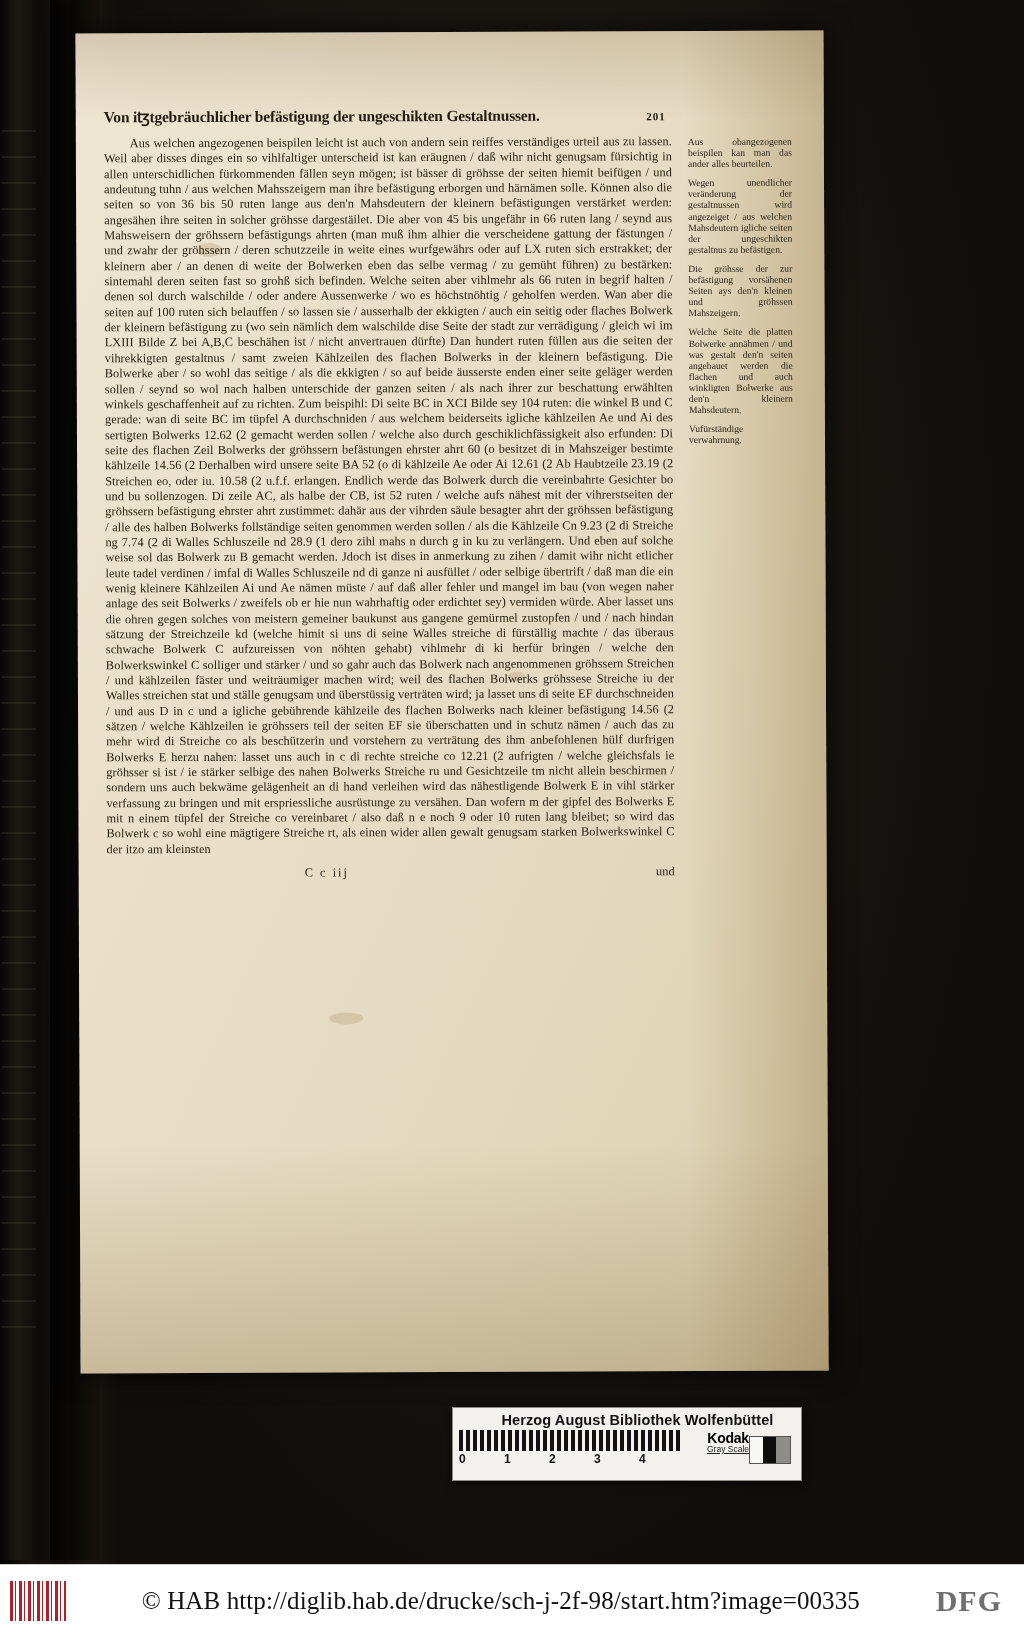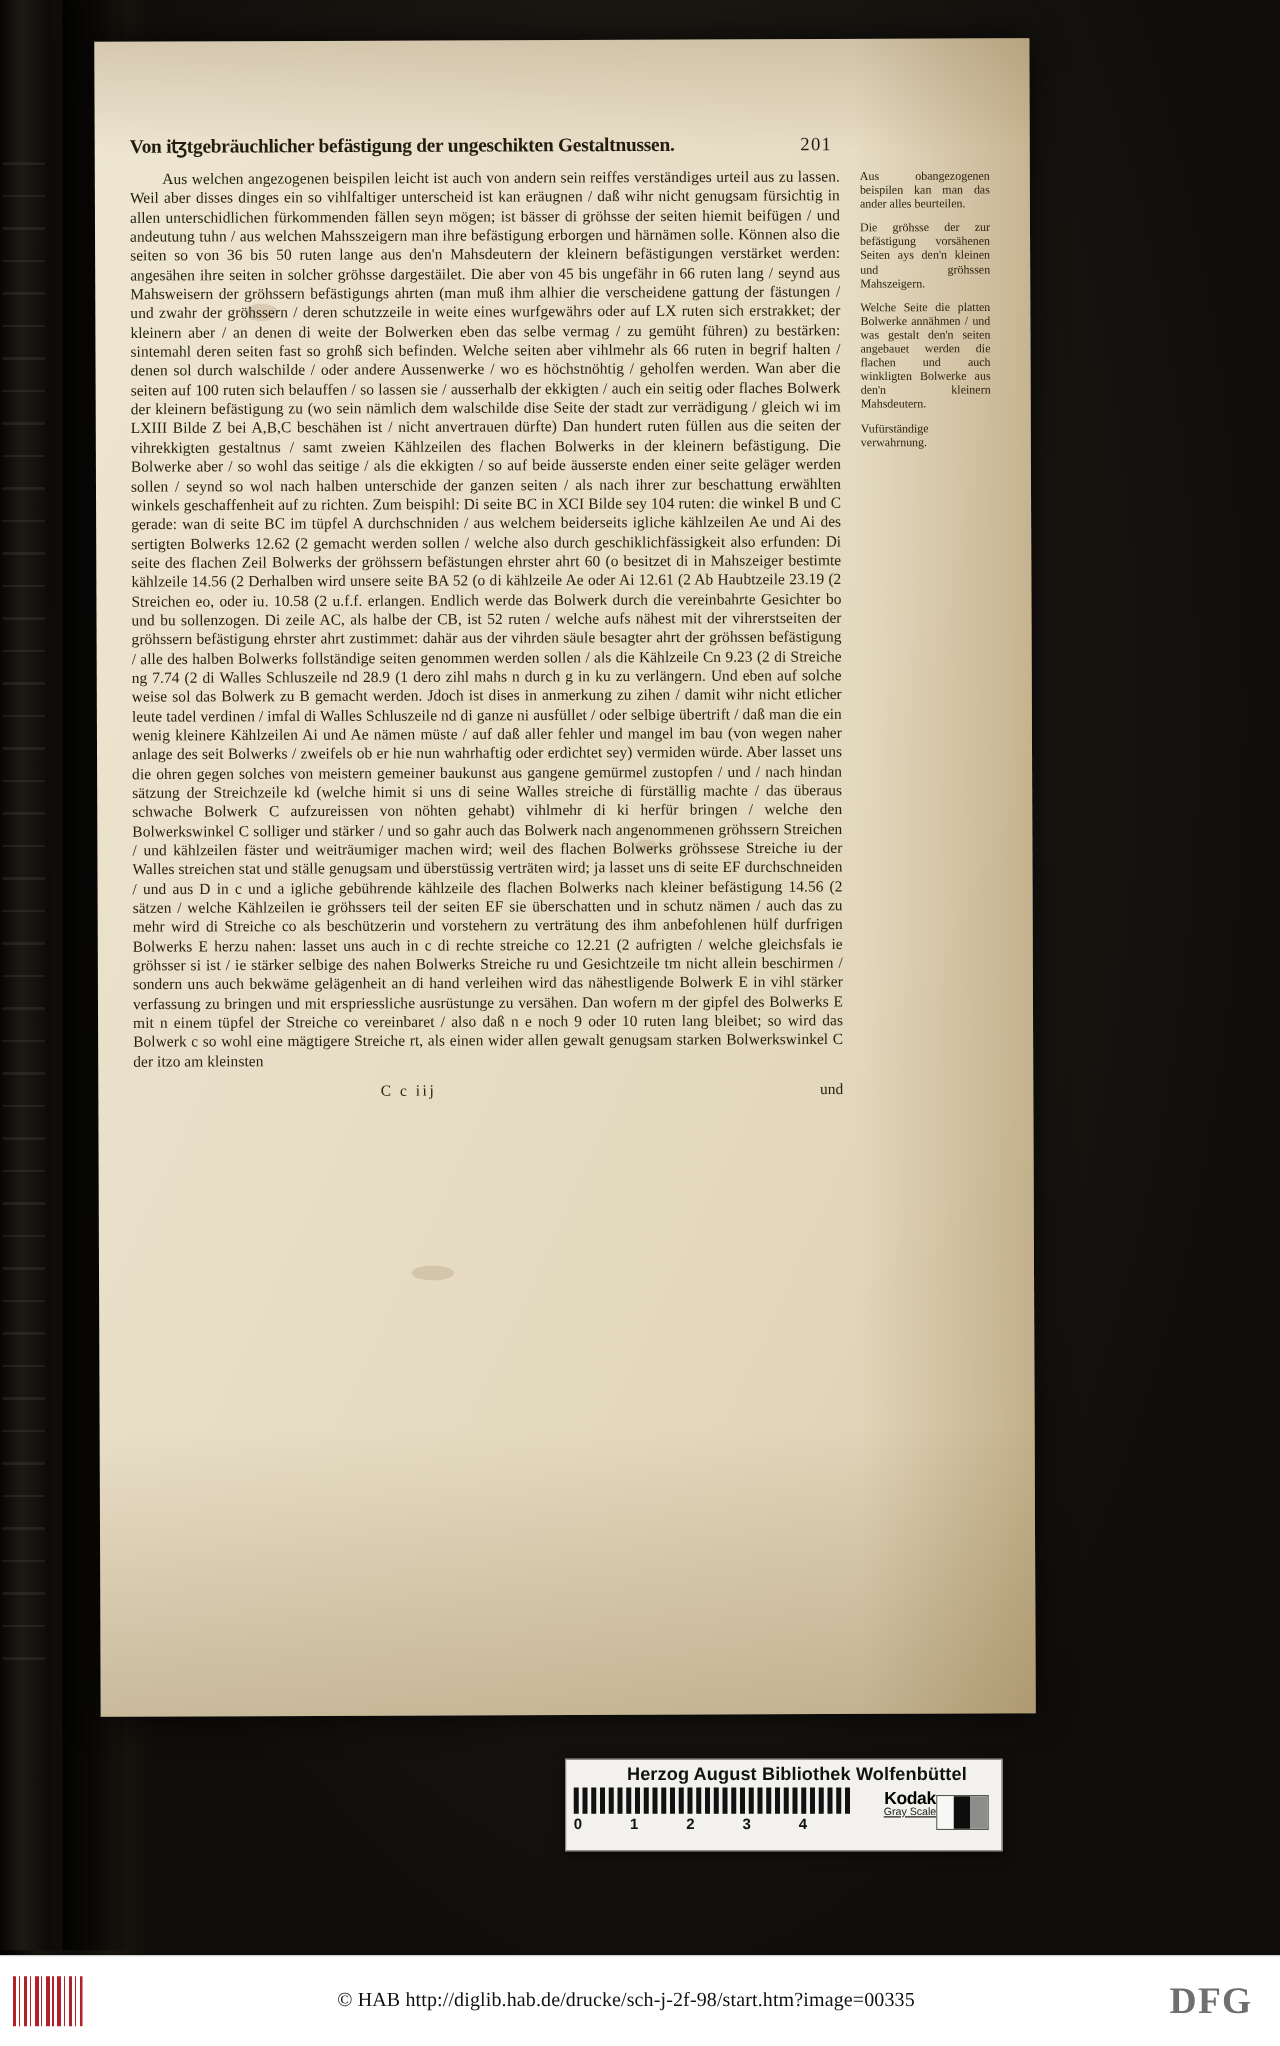--- a/index.html
+++ b/index.html
@@ -105,22 +105,22 @@
     margin-bottom: 9px;
   }
   .runhead .rh-title {
     font-family: "Liberation Serif", serif;
     font-size: 15.5px;
     font-weight: bold;
     color: #241c10;
     letter-spacing: -0.2px;
   }
   .runhead .rh-folio {
-    font-size: 15px;
-    font-weight: normal;
+    font-size: 11px;
+    font-weight: bold;
     color: #241c10;
     letter-spacing: 1px;
   }
 
   .cols {
     display: flex;
     align-items: flex-start;
     gap: 16px;
   }
   .maincol {
@@ -271,21 +271,21 @@
       90deg,
       #b3202a 0px, #b3202a 3px,
       #ffffff 3px, #ffffff 5px,
       #b3202a 5px, #b3202a 6px,
       #ffffff 6px, #ffffff 9px
     );
   }
   .banner .credit {
     flex: 1;
     text-align: center;
-    font-size: 16px;
+    font-size: 25px;
     color: #111;
     letter-spacing: 0.1px;
   }
   .banner .dfg {
     font-family: Liberation Serif, serif;
     font-size: 30px;
     font-weight: bold;
     color: #6f6f6f;
     letter-spacing: 1px;
     margin-right: 22px;
@@ -324,20 +324,21 @@
       <div class="maincol">
         <p>Aus welchen angezogenen beispilen leicht ist auch von andern sein reiffes verständiges urteil aus zu lassen. Weil aber disses dinges ein so vihlfaltiger unterscheid ist kan eräugnen / daß wihr nicht genugsam fürsichtig in allen unterschidlichen fürkommenden fällen seyn mögen; ist bässer di gröhsse der seiten hiemit beifügen / und andeutung tuhn / aus welchen Mahsszeigern man ihre befästigung erborgen und härnämen solle. Können also die seiten so von 36 bis 50 ruten lange aus den'n Mahsdeutern der kleinern befästigungen verstärket werden: angesähen ihre seiten in solcher gröhsse dargestäilet. Die aber von 45 bis ungefähr in 66 ruten lang / seynd aus Mahsweisern der gröhssern befästigungs ahrten (man muß ihm alhier die verscheidene gattung der fästungen / und zwahr der gröhssern / deren schutzzeile in weite eines wurfgewährs oder auf LX ruten sich erstrakket; der kleinern aber / an denen di weite der Bolwerken eben das selbe vermag / zu gemüht führen) zu bestärken: sintemahl deren seiten fast so grohß sich befinden. Welche seiten aber vihlmehr als 66 ruten in begrif halten / denen sol durch walschilde / oder andere Aussenwerke / wo es höchstnöhtig / geholfen werden. Wan aber die seiten auf 100 ruten sich belauffen / so lassen sie / ausserhalb der ekkigten / auch ein seitig oder flaches Bolwerk der kleinern befästigung zu (wo sein nämlich dem walschilde dise Seite der stadt zur verrädigung / gleich wi im LXIII Bilde Z bei A,B,C beschähen ist / nicht anvertrauen dürfte) Dan hundert ruten füllen aus die seiten der vihrekkigten gestaltnus / samt zweien Kählzeilen des flachen Bolwerks in der kleinern befästigung. Die Bolwerke aber / so wohl das seitige / als die ekkigten / so auf beide äusserste enden einer seite geläger werden sollen / seynd so wol nach halben unterschide der ganzen seiten / als nach ihrer zur beschattung erwählten winkels geschaffenheit auf zu richten. Zum beispihl: Di seite BC in XCI Bilde sey 104 ruten: die winkel B und C gerade: wan di seite BC im tüpfel A durchschniden / aus welchem beiderseits igliche kählzeilen Ae und Ai des sertigten Bolwerks 12.62 (2 gemacht werden sollen / welche also durch geschiklichfässigkeit also erfunden: Di seite des flachen Zeil Bolwerks der gröhssern befästungen ehrster ahrt 60 (o besitzet di in Mahszeiger bestimte kählzeile 14.56 (2 Derhalben wird unsere seite BA 52 (o di kählzeile Ae oder Ai 12.61 (2 Ab Haubtzeile 23.19 (2 Streichen eo, oder iu. 10.58 (2 u.f.f. erlangen. Endlich werde das Bolwerk durch die vereinbahrte Gesichter bo und bu sollenzogen. Di zeile AC, als halbe der CB, ist 52 ruten / welche aufs nähest mit der vihrerstseiten der gröhssern befästigung ehrster ahrt zustimmet: dahär aus der vihrden säule besagter ahrt der gröhssen befästigung / alle des halben Bolwerks follständige seiten genommen werden sollen / als die Kählzeile Cn 9.23 (2 di Streiche ng 7.74 (2 di Walles Schluszeile nd 28.9 (1 dero zihl mahs n durch g in ku zu verlängern. Und eben auf solche weise sol das Bolwerk zu B gemacht werden. Jdoch ist dises in anmerkung zu zihen / damit wihr nicht etlicher leute tadel verdinen / imfal di Walles Schluszeile nd di ganze ni ausfüllet / oder selbige übertrift / daß man die ein wenig kleinere Kählzeilen Ai und Ae nämen müste / auf daß aller fehler und mangel im bau (von wegen naher anlage des seit Bolwerks / zweifels ob er hie nun wahrhaftig oder erdichtet sey) vermiden würde. Aber lasset uns die ohren gegen solches von meistern gemeiner baukunst aus gangene gemürmel zustopfen / und / nach hindan sätzung der Streichzeile kd (welche himit si uns di seine Walles streiche di fürställig machte / das überaus schwache Bolwerk C aufzureissen von nöhten gehabt) vihlmehr di ki herfür bringen / welche den Bolwerkswinkel C solliger und stärker / und so gahr auch das Bolwerk nach angenommenen gröhssern Streichen / und kählzeilen fäster und weiträumiger machen wird; weil des flachen Bolwerks gröhssese Streiche iu der Walles streichen stat und ställe genugsam und überstüssig verträten wird; ja lasset uns di seite EF durchschneiden / und aus D in c und a igliche gebührende kählzeile des flachen Bolwerks nach kleiner befästigung 14.56 (2 sätzen / welche Kählzeilen ie gröhssers teil der seiten EF sie überschatten und in schutz nämen / auch das zu mehr wird di Streiche co als beschützerin und vorstehern zu verträtung des ihm anbefohlenen hülf durfrigen Bolwerks E herzu nahen: lasset uns auch in c di rechte streiche co 12.21 (2 aufrigten / welche gleichsfals ie gröhsser si ist / ie stärker selbige des nahen Bolwerks Streiche ru und Gesichtzeile tm nicht allein beschirmen / sondern uns auch bekwäme gelägenheit an di hand verleihen wird das nähestligende Bolwerk E in vihl stärker verfassung zu bringen und mit erspriessliche ausrüstunge zu versähen. Dan wofern m der gipfel des Bolwerks E mit n einem tüpfel der Streiche co vereinbaret / also daß n e noch 9 oder 10 ruten lang bleibet; so wird das Bolwerk c so wohl eine mägtigere Streiche rt, als einen wider allen gewalt genugsam starken Bolwerkswinkel C der itzo am kleinsten</p>
         <div class="catchline">
           <span class="sig">C c iij</span>
           <span class="cw">und</span>
         </div>
       </div>
 
       <div class="margcol">
         <p class="note">Aus obangezogenen beispilen kan man das ander alles beurteilen.</p>
+        <p class="note">Wegen unendlicher veränderung der gestaltnussen wird angezeiget / aus welchen Mahsdeutern igliche seiten der ungeschikten gestaltnus zu befästigen.</p>
         <p class="note">Die gröhsse der zur befästigung vorsähenen Seiten ays den'n kleinen und gröhssen Mahszeigern.</p>
         <p class="note">Welche Seite die platten Bolwerke annähmen / und was gestalt den'n seiten angebauet werden die flachen und auch winkligten Bolwerke aus den'n kleinern Mahsdeutern.</p>
         <p class="note gap-huge">Vufürständige verwahrnung.</p>
       </div>
 
     </div>
   </div>
 </div>
 
 <div class="target">

